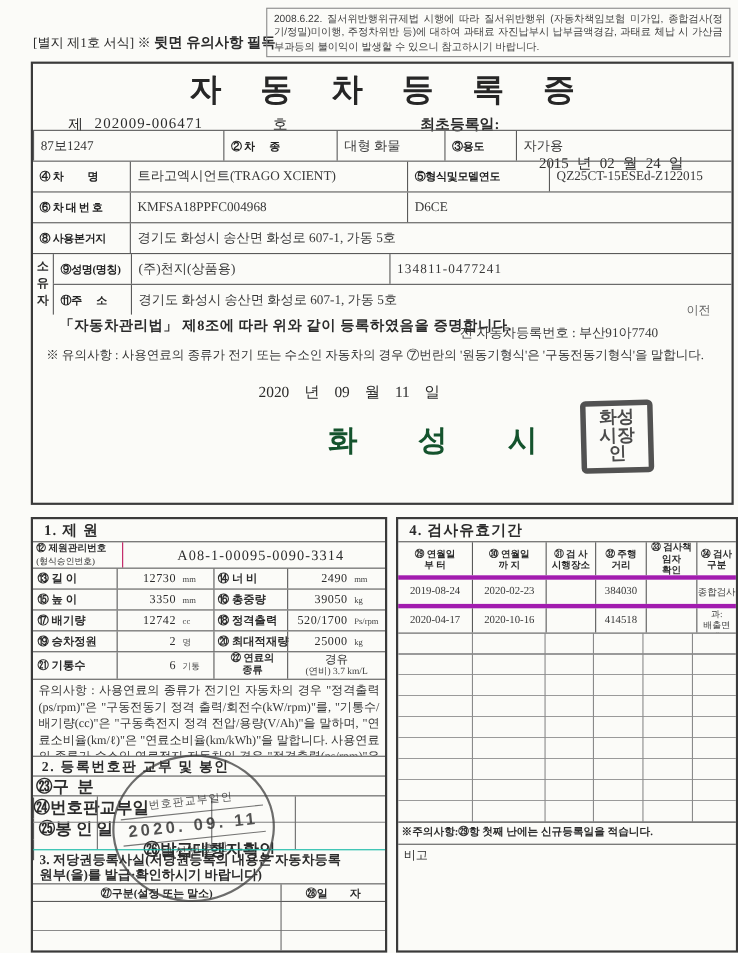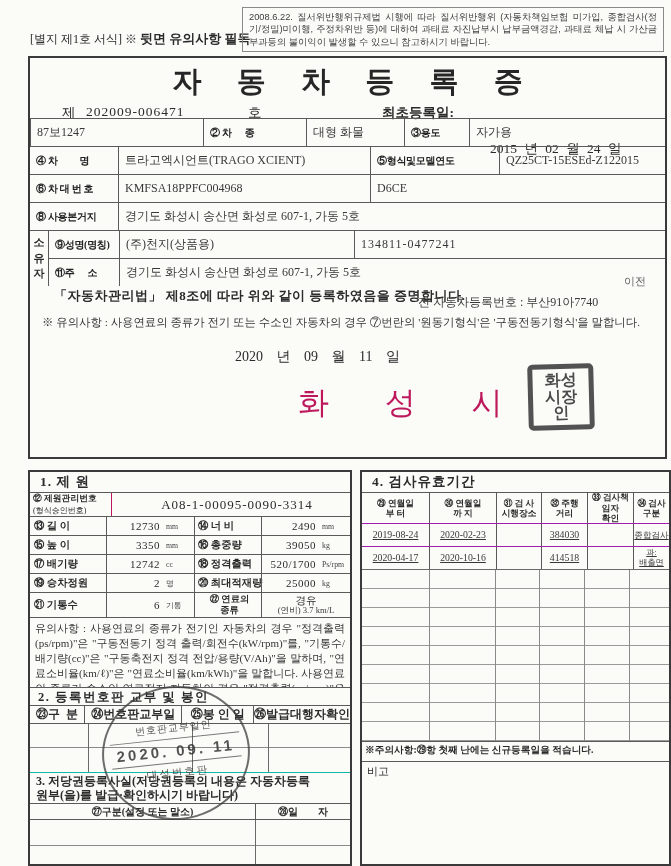--- a/index.html
+++ b/index.html
@@ -53,21 +53,21 @@
   }
   .owner-rows{flex:1;display:flex;flex-direction:column;}
   .owner-rows .crow:first-child{border-top:none;}
   .two-line{white-space:pre-line;text-align:center;line-height:1.15;justify-content:center;}
 
   .statement{position:absolute;top:229px;left:24px;font-size:13px;font-weight:600;letter-spacing:0.5px;}
   .transfer-note{position:absolute;top:216px;left:594px;font-size:11px;color:#666;}
   .prev-regno{position:absolute;top:236px;left:388px;font-size:12px;color:#3a3a3a;}
   .caution1{position:absolute;top:257px;left:12px;font-size:11.4px;color:#333;white-space:nowrap;}
   .issue-date{position:absolute;top:290px;left:0;right:60px;text-align:center;font-size:14px;word-spacing:10px;}
-  .authority{position:absolute;top:324px;left:268px;font-size:31px;font-weight:400;letter-spacing:24px;white-space:nowrap;color:#be185d;}
+  .authority{position:absolute;top:324px;left:268px;font-size:27px;font-weight:700;letter-spacing:24px;white-space:nowrap;color:#14532d;}
   .seal{
     position:absolute;top:306px;left:498px;width:56px;height:56px;
     border:5px solid rgba(58,58,58,.88);border-radius:5px;
     display:flex;align-items:center;justify-content:center;
     transform:rotate(-1.5deg);
   }
   .seal-text{
     width:40px;font-weight:700;font-size:16px;line-height:1.05;
     word-break:break-all;text-align:center;color:rgba(55,55,55,.9);
     font-family:"Liberation Sans","DejaVu Sans",sans-serif;
@@ -93,21 +93,21 @@
   .unit{font-size:7.8px;width:26px;text-align:left;color:#444;}
   .fuel-row{height:24px;}
   .fuel-val{flex-direction:column;justify-content:center!important;align-items:stretch!important;padding:0!important;}
   .fuel-v1{text-align:center;font-size:10.5px;line-height:1.1;}
   .fuel-v2{text-align:center;font-size:8.6px;line-height:1.1;color:#3a3a3a;}
   .spec-note{
     border-top:1px solid #5a5a5a;padding:3px 5px 2px 5px;
     font-size:11px;line-height:1.37;text-align:justify;color:#353535;height:64px;overflow:hidden;
   }
   .plate-title{height:16px;border-top:1px solid #5a5a5a;font-weight:700;font-size:12.5px;padding:1px 0 0 8px;letter-spacing:1.5px;}
-  .p-header{display:flex;height:17px;border-top:1px solid #5a5a5a;font-size:12px;font-weight:700;}
+  .p-header{display:flex;height:17px;border-top:1px solid #5a5a5a;font-size:15px;font-weight:700;flex-direction:column;}
   .p-header div{display:flex;align-items:center;justify-content:center;white-space:pre;}
   .ph1{width:58px;}
   .ph2{width:104px;border-left:1px solid #5a5a5a;}
   .ph3{width:76px;border-left:1px solid #5a5a5a;}
   .ph4{flex:1;border-left:1px solid #5a5a5a;}
   .p-empty{
     height:48px;
     background-image:
       linear-gradient(#6a6a6a 0 0),linear-gradient(#6a6a6a 0 0),linear-gradient(#6a6a6a 0 0),
       linear-gradient(#8a8a8a 0 0);
@@ -136,21 +136,21 @@
   
   .insp-box{
     position:absolute;left:360px;top:470px;width:307px;height:392px;
     border:2px solid #3a3a3a;display:flex;flex-direction:column;
   }
   .i-header{display:flex;height:30px;border-top:1px solid #5a5a5a;font-size:8.7px;font-weight:700;}
   .i-header div,.i-row div{display:flex;align-items:center;justify-content:center;text-align:center;white-space:pre-line;line-height:1.2;overflow:hidden;}
   .ic1{width:67px;} .ic2{width:66px;border-left:1px solid #5a5a5a;}
   .ic3{width:44px;border-left:1px solid #5a5a5a;} .ic4{width:45px;border-left:1px solid #5a5a5a;}
   .ic5{width:45px;border-left:1px solid #5a5a5a;} .ic6{flex:1;border-left:1px solid #5a5a5a;}
-  .i-row{display:flex;height:22px;border-top:1px solid #a21caf;font-size:9.8px;color:#383838;text-decoration:underline;}
+  .i-row{display:flex;height:22px;border-top:4px solid #a21caf;font-size:9.8px;color:#383838;}
   .i-row .kind2{font-size:8.2px;}
   .i-empty{
     height:171px;border-top:1px solid #6a6a6a;
     background-image:
       linear-gradient(#8a8a8a 0 0),linear-gradient(#8a8a8a 0 0),linear-gradient(#8a8a8a 0 0),
       linear-gradient(#8a8a8a 0 0),linear-gradient(#8a8a8a 0 0),
       repeating-linear-gradient(to bottom,transparent 0 18px,#9a9a9a 18px 19px);
     background-size:1px 100%,1px 100%,1px 100%,1px 100%,1px 100%,100% 100%;
     background-position:67px 0,133px 0,177px 0,222px 0,267px 0,0 0;
     background-repeat:no-repeat;

